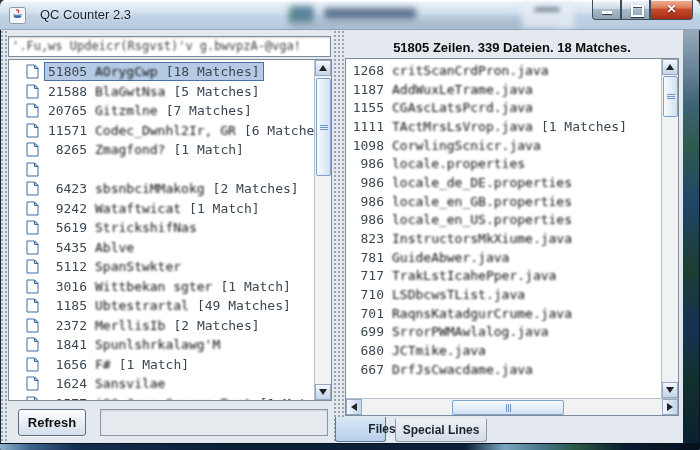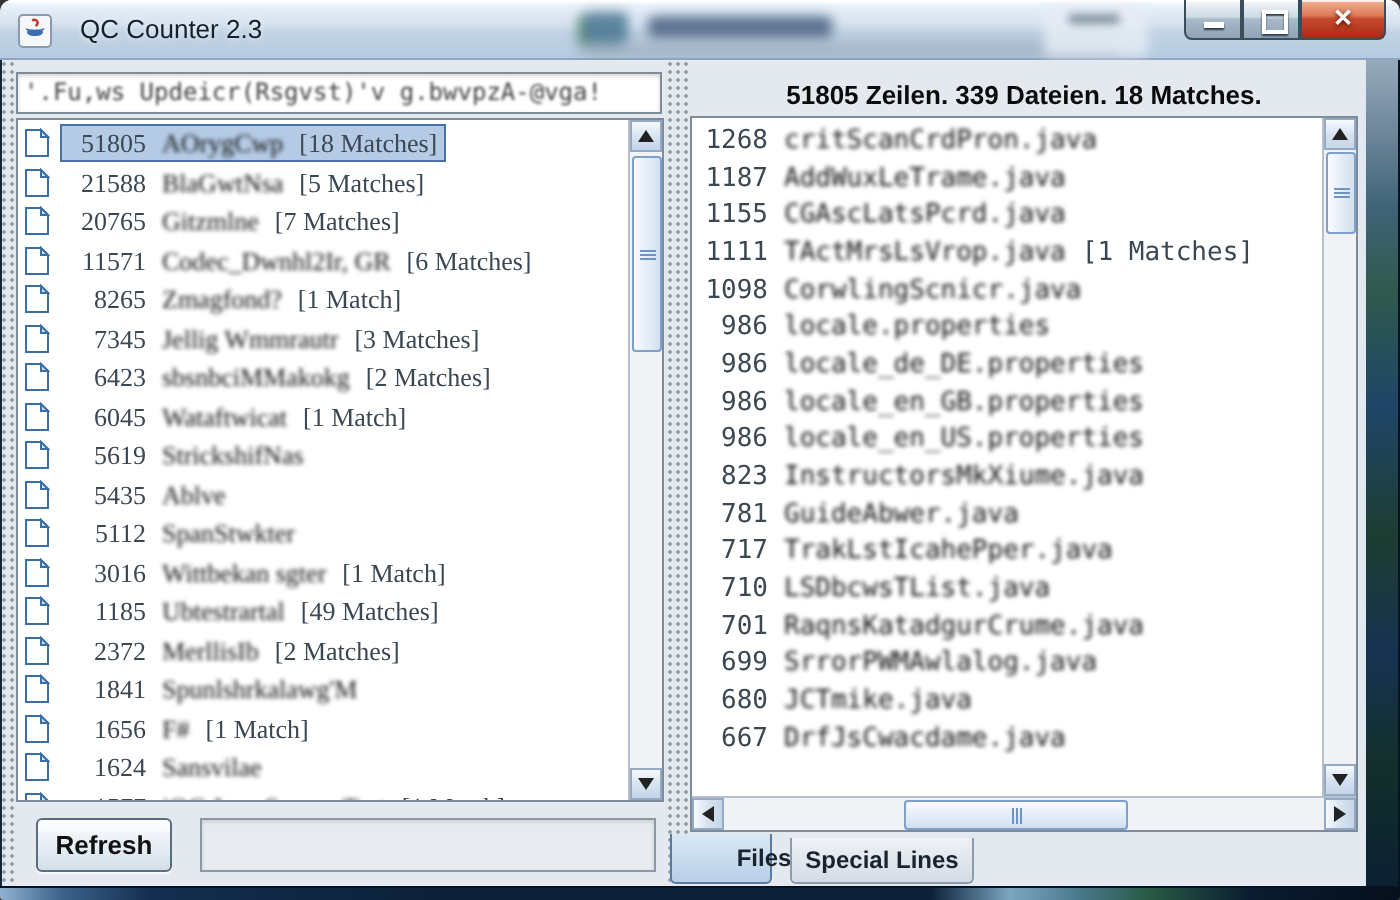--- a/index.html
+++ b/index.html
@@ -66,21 +66,21 @@
     line-height:19px;padding:0 3px;white-space:pre;overflow:hidden;
   }
   .filter-field .blur{filter:blur(0.9px);}
   
   .scrollpane{position:absolute;box-sizing:border-box;border:1px solid #7e8b98;background:#fff;display:flex;flex-direction:column;}
   .sp-row{display:flex;flex:1;min-height:0;}
   .viewport{flex:1;overflow:hidden;background:#fff;position:relative;}
   .list{padding-top:2px;}
   
   .lrow,.rrow{display:flex;align-items:center;font-family:"DejaVu Sans Mono",monospace;font-size:13px;line-height:1;color:#3b4752;white-space:pre;}
-  .lrow{height:19.5px;padding-left:3px;font-family:Liberation Serif, serif;}
+  .lrow{height:19.5px;padding-left:17px;}
   .rrow{height:18.7px;padding-left:6px;}
   .ficon{width:13px;height:15px;margin-right:5px;flex:0 0 auto;display:inline-flex;}
   .cell{display:flex;align-items:center;height:17px;padding:0 3px;border:1px solid rgba(0,0,0,0);}
   .lrow.selected .cell{background:#b5cbe5;border-color:#4a70a6;}
   .num5{display:inline-block;width:39px;text-align:right;}
   .num4{display:inline-block;width:32px;text-align:right;}
   .fname{margin-left:8px;color:#111;filter:blur(1.05px);}
   .matches{margin-left:8px;}
   
   .vscroll{width:16px;flex:0 0 auto;position:relative;background:#f0f2f4;border-left:1px solid #b6c0ca;}
@@ -251,25 +251,20 @@
                   <span class="matches">[1 Match]</span>
                 </span>
               </div>
               <div class="lrow">
                 <span class="ficon">
                   <svg width="13" height="15" viewBox="0 0 13 15">
                     <path d="M1 1 h7.5 l3.5 3.5 v9.5 h-11 z" fill="#ffffff" stroke="#3a6ea5"></path>
                     <path d="M8.5 1 l3.5 3.5 h-3.5 z" fill="#cfe0f0" stroke="#3a6ea5"></path>
                   </svg>
                 </span>
-                <span class="cell">
-                  <span class="num5">7345</span>
-                  <span class="fname">Jellig Wmmrautr</span>
-                  <span class="matches">[3 Matches]</span>
-                </span>
               </div>
               <div class="lrow">
                 <span class="ficon">
                   <svg width="13" height="15" viewBox="0 0 13 15">
                     <path d="M1 1 h7.5 l3.5 3.5 v9.5 h-11 z" fill="#ffffff" stroke="#3a6ea5"></path>
                     <path d="M8.5 1 l3.5 3.5 h-3.5 z" fill="#cfe0f0" stroke="#3a6ea5"></path>
                   </svg>
                 </span>
                 <span class="cell">
                   <span class="num5">6423</span>
@@ -278,21 +273,21 @@
                 </span>
               </div>
               <div class="lrow">
                 <span class="ficon">
                   <svg width="13" height="15" viewBox="0 0 13 15">
                     <path d="M1 1 h7.5 l3.5 3.5 v9.5 h-11 z" fill="#ffffff" stroke="#3a6ea5"></path>
                     <path d="M8.5 1 l3.5 3.5 h-3.5 z" fill="#cfe0f0" stroke="#3a6ea5"></path>
                   </svg>
                 </span>
                 <span class="cell">
-                  <span class="num5">6045</span>
+                  <span class="num5">9242</span>
                   <span class="fname">Wataftwicat</span>
                   <span class="matches">[1 Match]</span>
                 </span>
               </div>
               <div class="lrow">
                 <span class="ficon">
                   <svg width="13" height="15" viewBox="0 0 13 15">
                     <path d="M1 1 h7.5 l3.5 3.5 v9.5 h-11 z" fill="#ffffff" stroke="#3a6ea5"></path>
                     <path d="M8.5 1 l3.5 3.5 h-3.5 z" fill="#cfe0f0" stroke="#3a6ea5"></path>
                   </svg>

